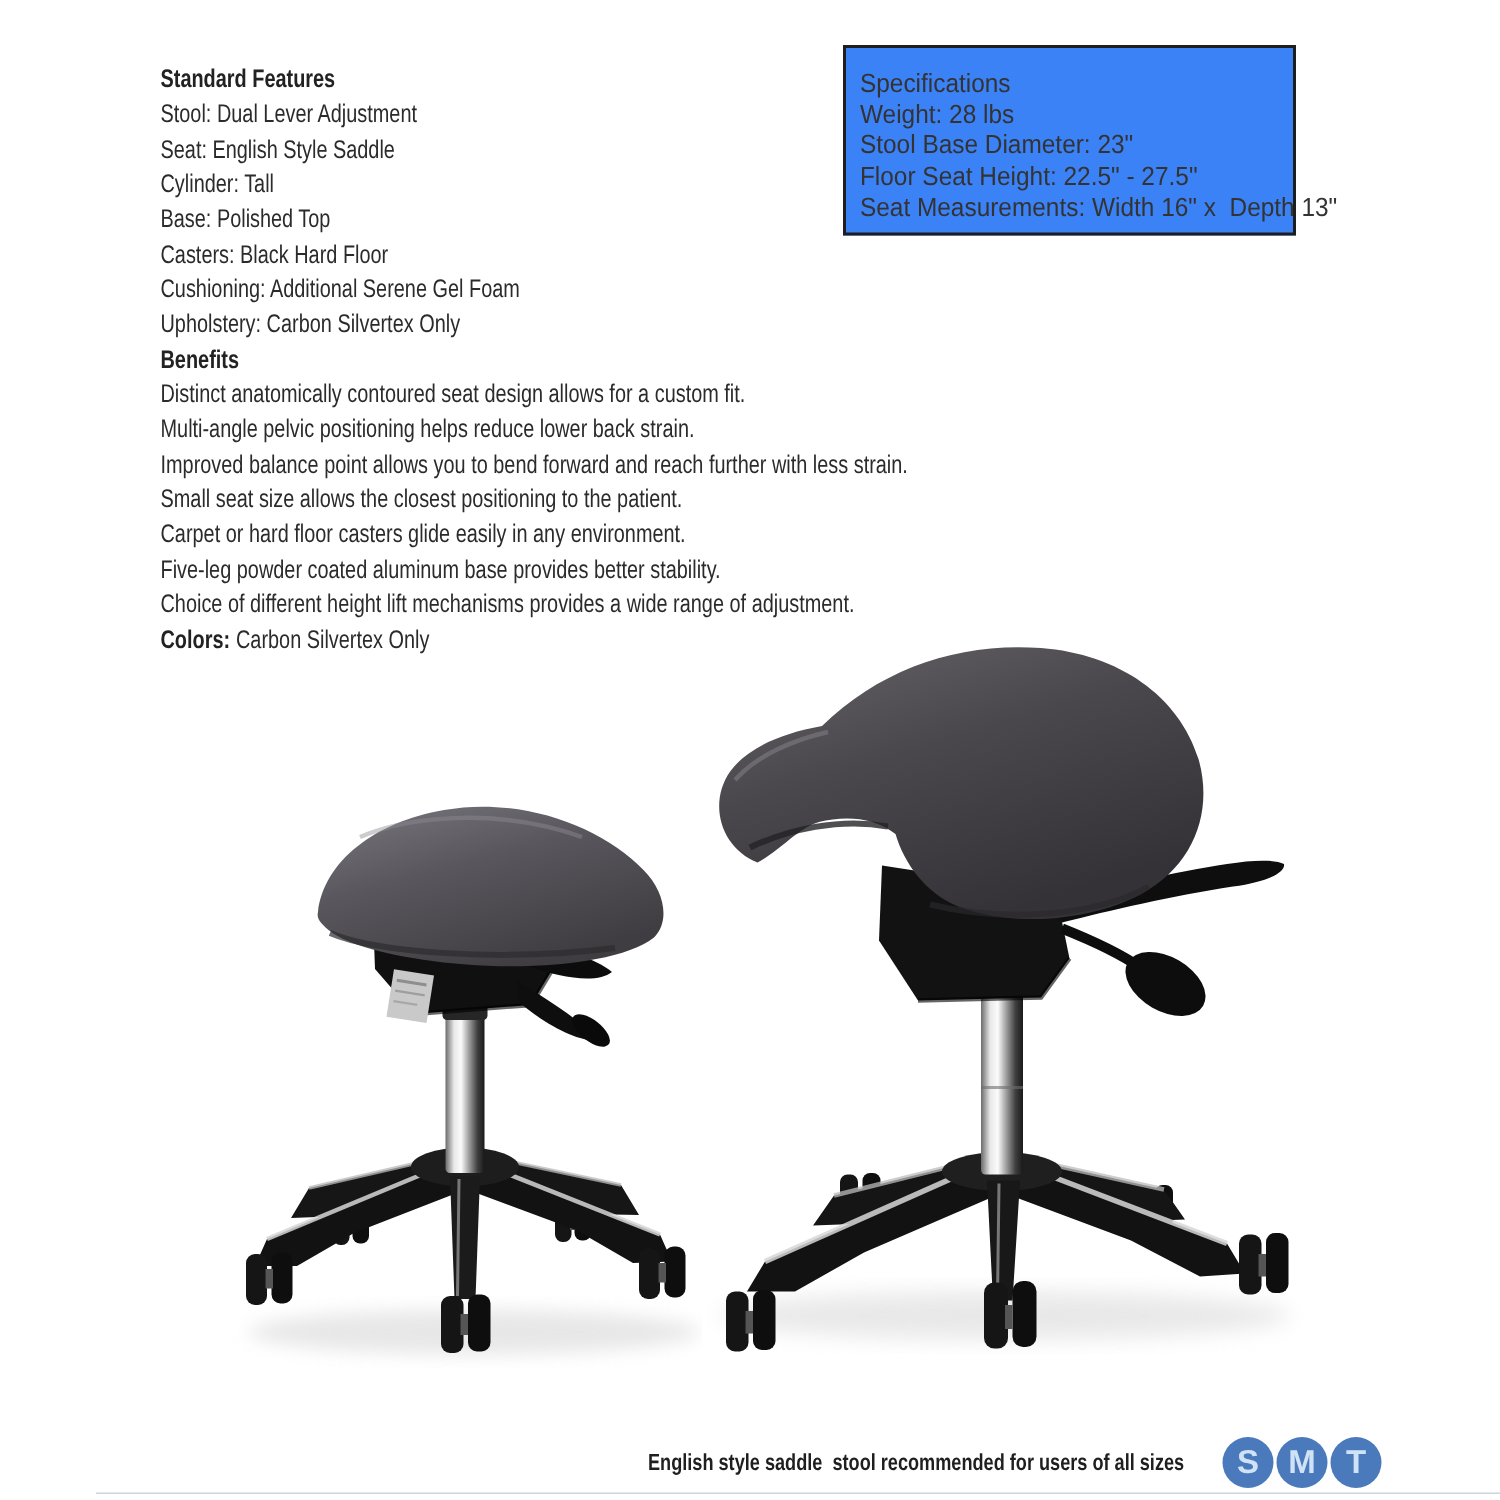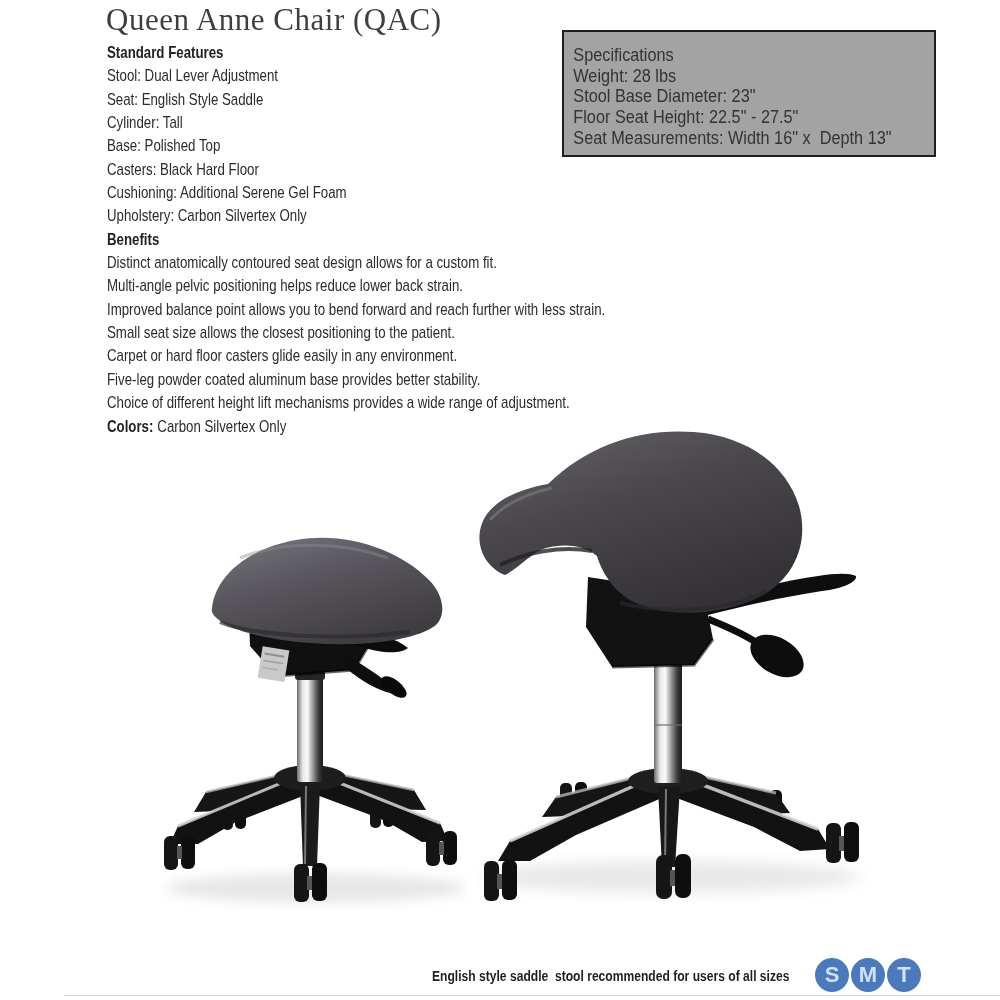--- a/index.html
+++ b/index.html
@@ -8,43 +8,42 @@
   .title{position:absolute;left:106px;top:2px;margin:0;
          font-family:"Liberation Serif",serif;font-weight:400;
          font-size:31px;color:#413f3e;letter-spacing:0.5px;white-space:pre;}
   
   .leftcol{position:absolute;left:107px;top:41px;width:720px;
            transform:scaleX(0.78);transform-origin:0 0;}
   .line{font-size:17px;line-height:23.35px;white-space:pre;color:#2b2b2b;}
   .bold{font-weight:700;color:#222;}
   .colors-value{margin-left:5px;}
   
-  .specbox{position:absolute;left:562px;top:30px;width:374px;height:127px;
-           border:2px solid #1e1e1e;box-sizing:border-box;background:#a3a3a3;}
+  .specbox{position:absolute;left:562px;top:30px;width:302px;height:127px;
+           border:2px solid #1e1e1e;box-sizing:border-box;background:#3b82f6;}
   .specinner{padding:13px 0 0 10px;transform:scaleX(0.93);transform-origin:0 0;}
   .specline{font-size:17.5px;line-height:20.7px;color:#333;white-space:pre;}
   
   .stool-left{position:absolute;left:148px;top:528px;width:320px;height:390px;}
   .stool-right{position:absolute;left:470px;top:425px;width:400px;height:480px;}
   
   .footer-caption{position:absolute;left:432px;top:967px;font-size:15.5px;font-weight:700;
                   color:#1f1f1f;white-space:pre;transform:scaleX(0.78);transform-origin:0 0;}
   .smt{position:absolute;left:815px;top:958px;display:flex;gap:2px;}
   .circle{display:inline-flex;width:34px;height:34px;border-radius:50%;
           background:#4a7abc;color:#cfe2f6;font-size:22px;font-weight:700;
           align-items:center;justify-content:center;line-height:1;}
   .bottom-rule{position:absolute;left:64px;top:995px;width:936px;height:1px;
                background:#ccd5df;}
 </style>
 </head>
 <body>
 
 <div class="page">
 
-  <h1 class="title">Queen Anne Chair (QAC)</h1>
 
   <div class="leftcol">
     <div class="line bold">Standard Features</div>
     <div class="line">Stool: Dual Lever Adjustment</div>
     <div class="line">Seat: English Style Saddle</div>
     <div class="line">Cylinder: Tall</div>
     <div class="line">Base: Polished Top</div>
     <div class="line">Casters: Black Hard Floor</div>
     <div class="line">Cushioning: Additional Serene Gel Foam</div>
     <div class="line">Upholstery: Carbon Silvertex Only</div>

